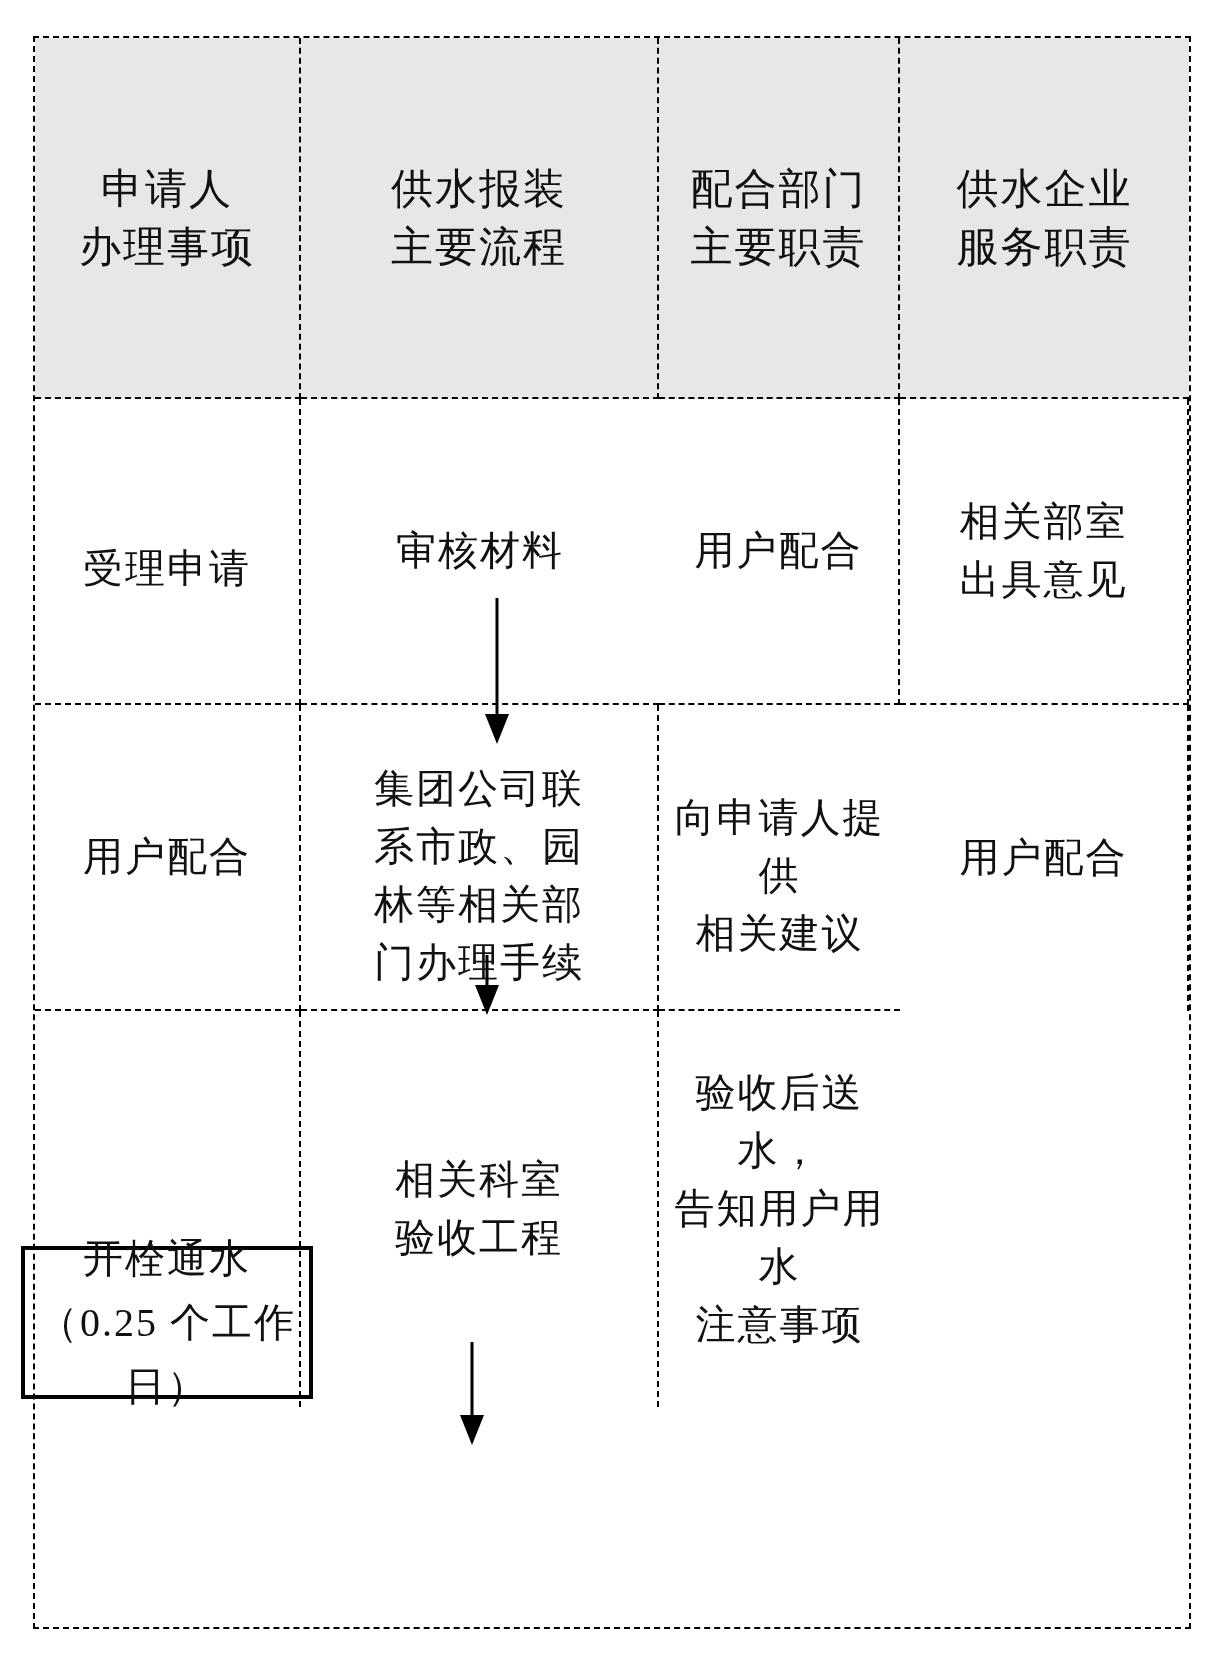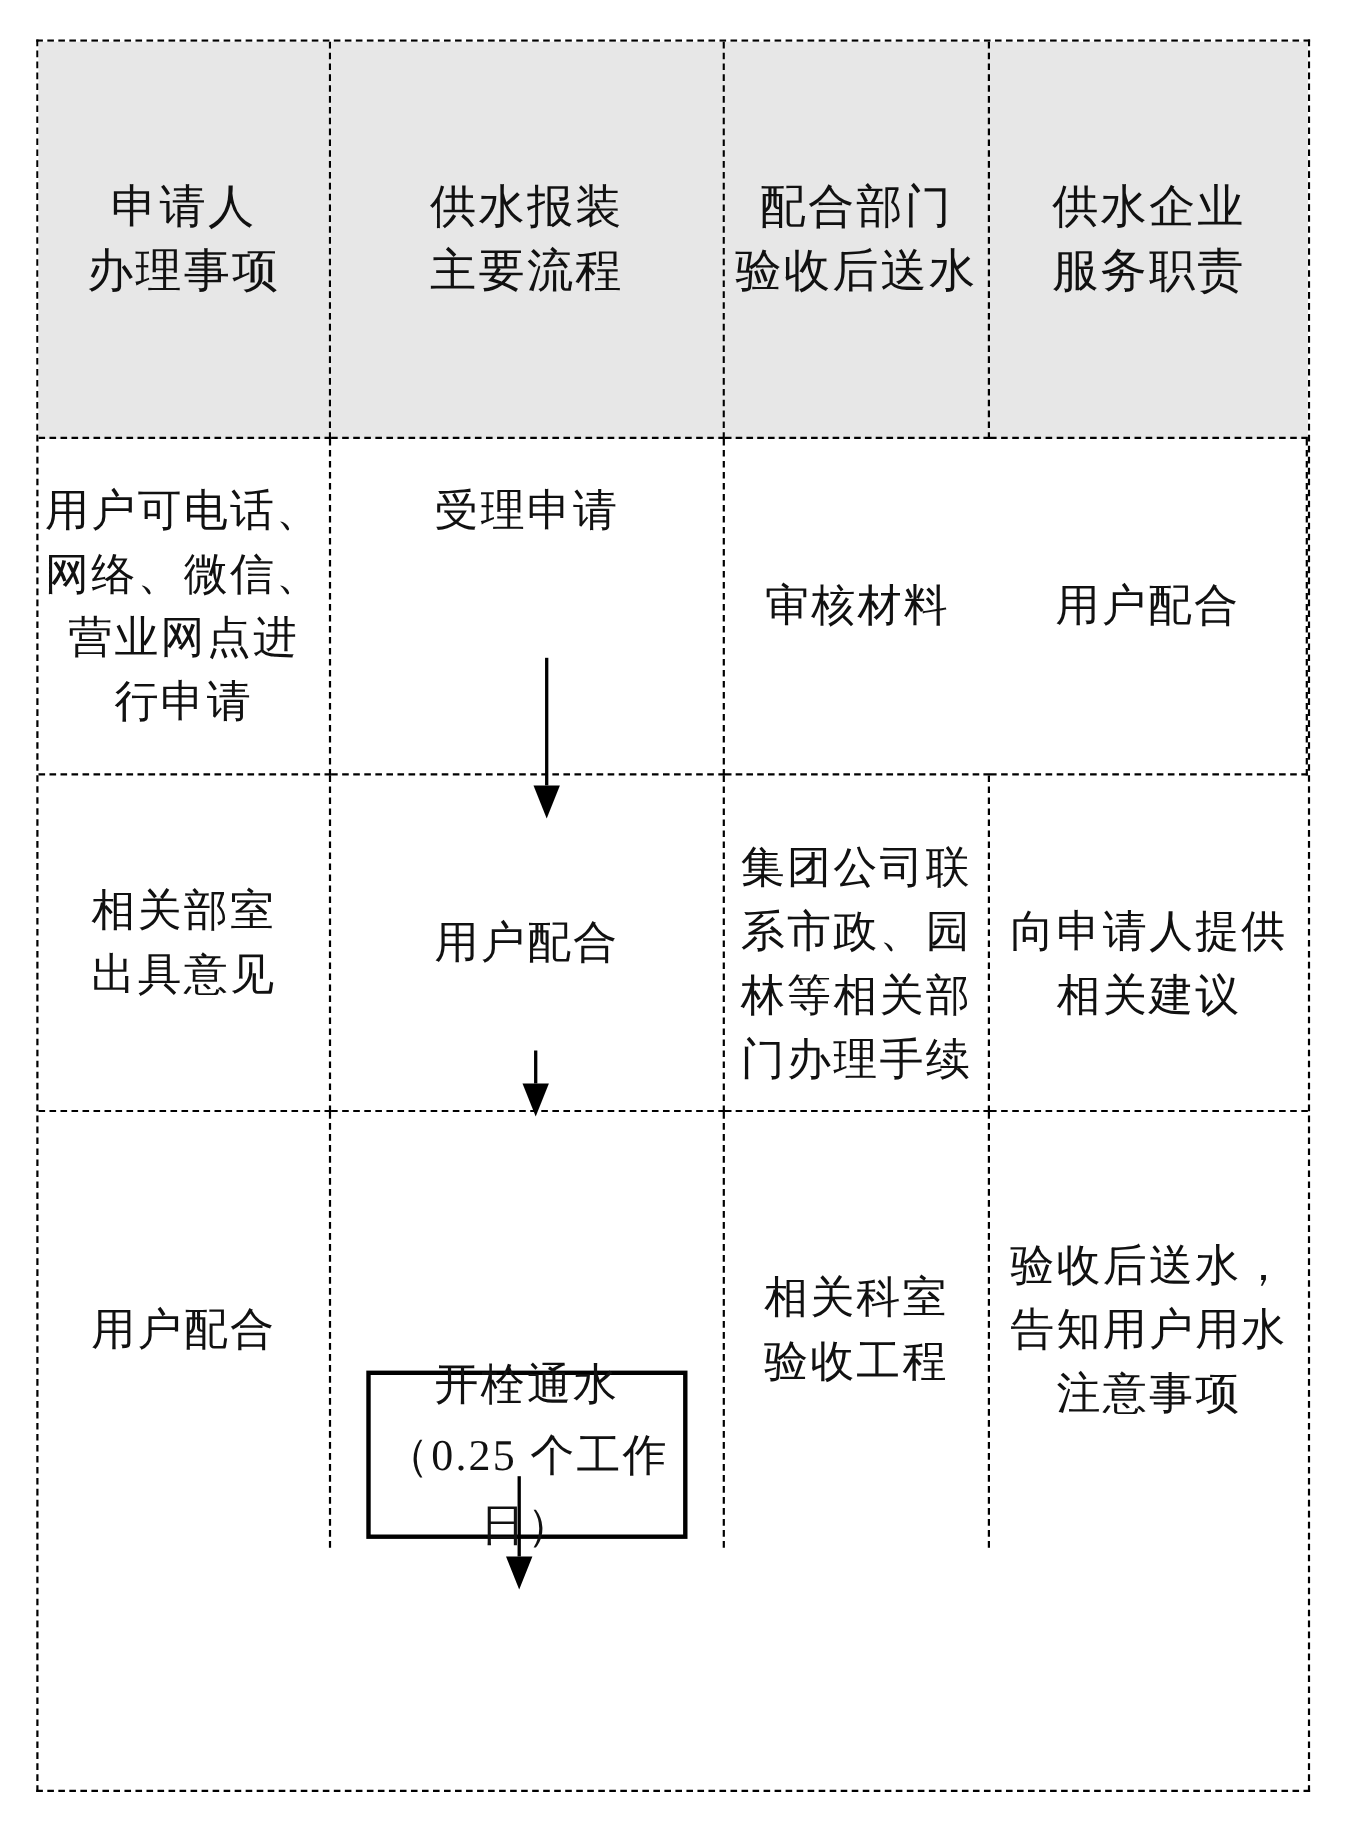--- a/index.html
+++ b/index.html
@@ -25,21 +25,21 @@
     border-bottom:2px dashed #000;
     display:flex;flex-direction:column;
     align-items:center;justify-content:center;
     text-align:center;
     font-size:40px;line-height:58px;letter-spacing:2px;
   }
   .cell.last-col{border-right:none;}
   .cell.last-row{border-bottom:none;}
   .cell span{display:block;white-space:pre-line;}
   .header{background:#e7e7e7;font-size:42px;}
-  .cell.top-align{justify-content:flex-start;padding-top:36px;}
+  .cell.top-align{justify-content:center;padding-top:36px;}
   .cell.nudge-down{padding-top:38px;}
   .cell.bottom-align{justify-content:flex-end;padding-bottom:8px;}
   .dashed-box{
     box-sizing:border-box;
     width:302px;height:252px;
     border:3px dashed #000;
     display:flex;align-items:center;justify-content:center;
     text-align:center;
   }
   .solid-box{
@@ -81,33 +81,27 @@
     <div class="cell header">
       <span>申请人
 办理事项</span>
     </div>
     <div class="cell header">
       <span>供水报装
 主要流程</span>
     </div>
     <div class="cell header">
       <span>配合部门
-验收后送水</span>
+主要职责</span>
     </div>
     <div class="cell header last-col">
       <span>供水企业
 服务职责</span>
     </div>
 
-    <div class="cell">
-      <span>用户可电话、
-网络、微信、
-营业网点进
-行申请</span>
-    </div>
     <div class="cell top-align">
       <span>受理申请</span>
     </div>
     <div class="cell last-col">
       <span>审核材料</span>
     </div>
 
     <div class="cell">
       <span>用户配合</span>
     </div>

